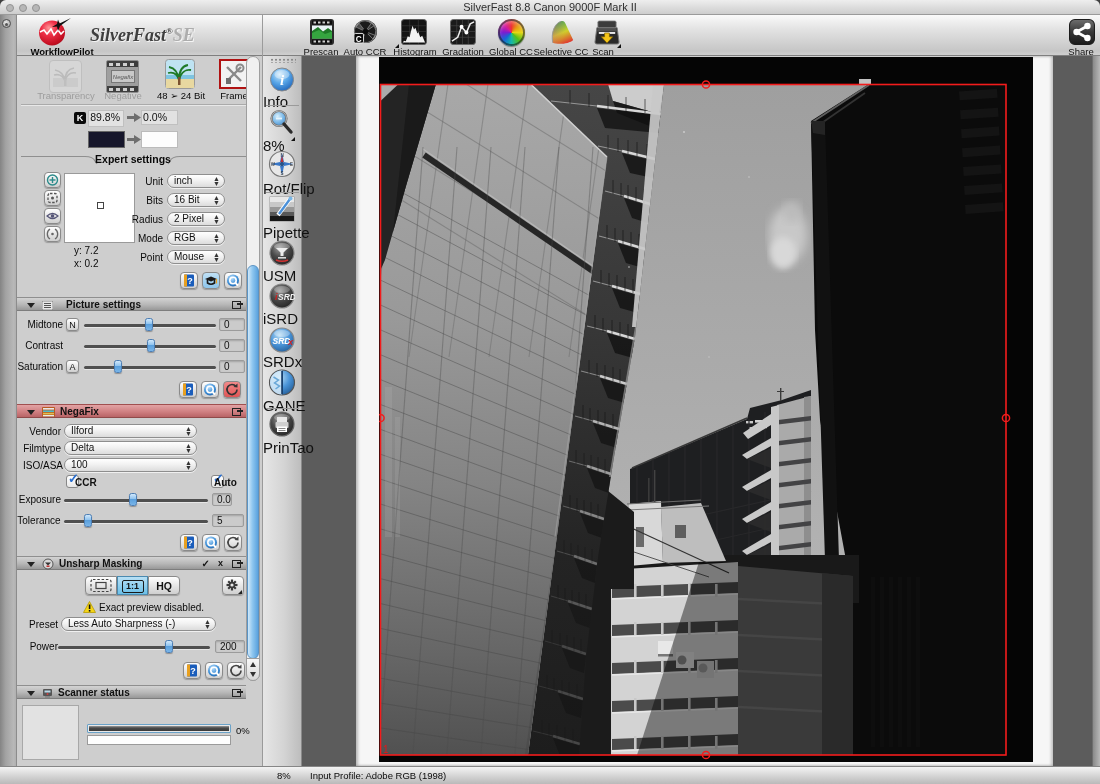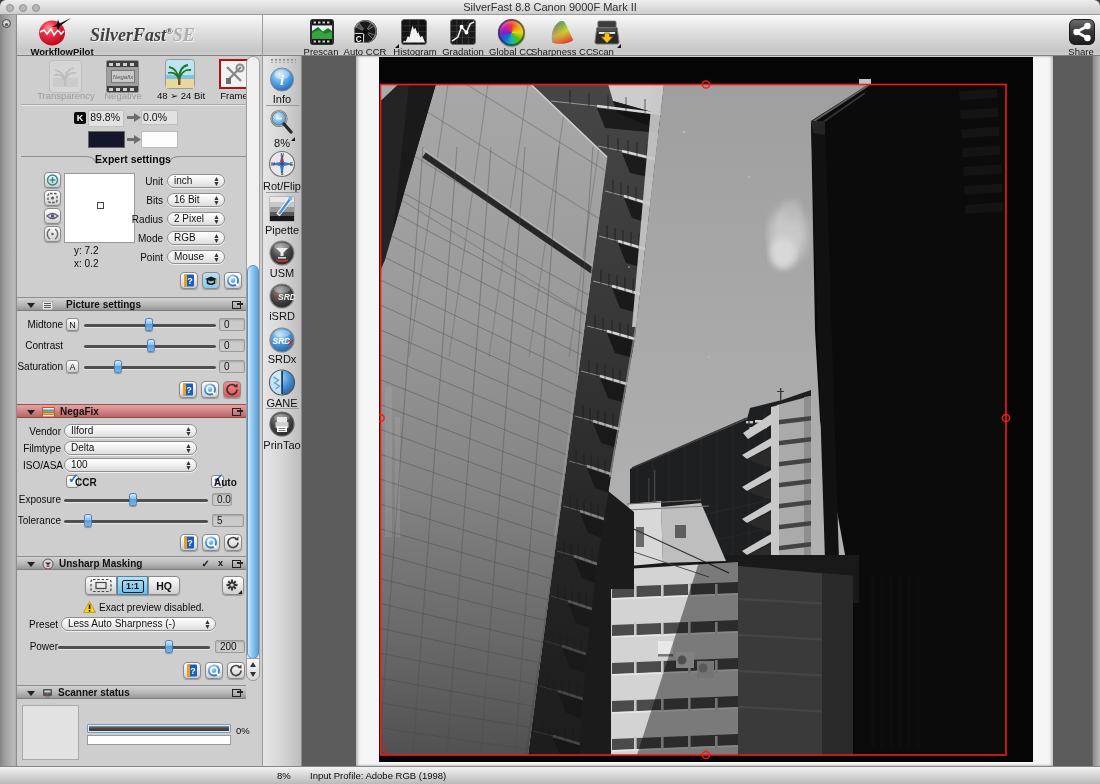--- a/index.html
+++ b/index.html
@@ -22,21 +22,21 @@
 .tri{display:inline-block;width:0;height:0;border-left:4px solid transparent;border-right:4px solid transparent;border-top:5px solid #222;vertical-align:middle}
 .exp{position:absolute;right:5px;top:3px;width:9px;height:8px;border:1.2px solid #222;background:transparent}
 .exp:after{content:"";position:absolute;right:-3px;top:1px;width:6px;height:2px;background:#222}
 .ckb{position:absolute;width:13px;height:13px;border:1px solid #888;border-radius:3px;
 background:linear-gradient(#fff,#e8e8e8)}
 .ck{position:absolute;font-size:13px;font-weight:bold;color:#2a6fd0;top:-5px;left:1px}
 .clbl{position:absolute;font-size:10px;font-weight:bold;color:#111}
 .toolico{position:absolute;top:19px;width:26px;height:26px}
 .toollbl{position:absolute;top:46px;font-size:9.5px;color:#111;text-align:center;white-space:nowrap}
 .stripico{position:absolute;left:50%;transform:translateX(-50%)}
-.striplbl{position:absolute;width:100%;text-align:center;font-size:11px;color:#111;white-space:nowrap}
+.striplbl{position:absolute;width:100%;text-align:left;font-size:15px;color:#111;white-space:nowrap}
 </style></head>
 <body>
 
 <div class="abs" style="left:0;top:0;width:1100px;height:784px;background:#3f3f3f"></div>
 <div class="abs" style="left:0;top:0;width:1100px;height:15px;border-radius:6px 6px 0 0;
 background:linear-gradient(#eeeeee,#cdcdcd);border-bottom:1px solid #9a9a9a"></div>
 <div class="abs" style="left:6px;top:4px;width:8px;height:8px;border-radius:50%;background:#b7b7b7;border:1px solid #939393"></div>
 <div class="abs" style="left:19px;top:4px;width:8px;height:8px;border-radius:50%;background:#b7b7b7;border:1px solid #939393"></div>
 <div class="abs" style="left:32px;top:4px;width:8px;height:8px;border-radius:50%;background:#b7b7b7;border:1px solid #939393"></div>
 <div class="abs" style="left:0;top:1px;width:1100px;height:13px;text-align:center;font-size:11px;color:#2e2e2e;line-height:13px">SilverFast 8.8 Canon 9000F Mark II</div>
@@ -147,21 +147,21 @@
       </linearGradient>
 <linearGradient id="scc2" x1="0" y1="0.2" x2="1" y2="0.8">
         <stop offset="0" stop-color="#c81ca8" stop-opacity="0.75"></stop>
         <stop offset="0.6" stop-color="#c81ca8" stop-opacity="0"></stop>
       </linearGradient>
     </defs>
 <path d="M4,25 C2,14 6,4 13,2 C15,1.4 16.5,2 17.5,4 L26,22 C22,26 10,27.5 4,25 Z" fill="url(#scc1)"></path>
 <path d="M4,25 C2,14 6,4 13,2 C15,1.4 16.5,2 17.5,4 L26,22 C22,26 10,27.5 4,25 Z" fill="url(#scc2)" opacity="0.55"></path>
 <path d="M4,25 C2,14 6,4 13,2" fill="none" stroke="#9a9a9a" stroke-width="1"></path>
 </svg>
-<div class="toollbl" style="left:531px;width:60px">Sharpness CC</div>
+<div class="toollbl" style="left:531px;width:60px">Selective CC</div>
 
 <svg class="toolico" style="left:594px" width="27" height="27" viewBox="0 0 27 27">
 <path d="M3,9 L24,9 L26,24 A2,2 0 0 1 24,26 L3,26 A2,2 0 0 1 1,24 Z" fill="#2a2a2a" stroke="#777" stroke-width="1"></path>
 <path d="M4,9 L23,9 L24,13 L3,13 Z" fill="#4f4f4f"></path>
 <rect x="4" y="2" width="19" height="7" rx="1.5" fill="#3c3c3c" stroke="#888" stroke-width="0.8"></rect>
 <rect x="5" y="13.5" width="17" height="2" fill="#e8e8e8"></rect>
 <path d="M13.5,25 L7.5,18.5 L11,18.5 L11,14.5 L16,14.5 L16,18.5 L19.5,18.5 Z" fill="#f5c518" stroke="#7a5c00" stroke-width="0.7"></path>
 </svg>
 <div class="toollbl" style="left:589px;width:28px">Scan<span style="position:absolute;right:-4px;top:-2px;width:0;height:0;border-left:4px solid transparent;border-bottom:4px solid #111"></span></div>
 
@@ -722,21 +722,21 @@
     </div>
 <div class="clbl" style="left:58px;top:421px">CCR</div>
 <div class="ckb" style="left:194px;top:419px">
       <span class="ck">✓</span>
     </div>
 <div class="clbl" style="left:197px;top:421px">Auto</div>
 <div class="abs lbl" style="left:0px;top:438px;width:44px;text-align:right">Exposure</div>
 <div class="track" style="left:47px;top:443px;width:144px"></div>
 <div class="thumb" style="left:112px;top:437px"></div>
 <div class="vbox" style="left:195px;top:437px;width:20px">0.0</div>
-<div class="abs lbl" style="left:0px;top:459px;width:44px;text-align:right">Tolerance</div>
+<div class="abs lbl" style="left:0px;top:459px;width:44px;text-align:center">Tolerance</div>
 <div class="track" style="left:47px;top:464px;width:144px"></div>
 <div class="thumb" style="left:67px;top:458px"></div>
 <div class="vbox" style="left:195px;top:458px;width:32px">5</div>
 <div class="abs sbtn" style="left:163px;top:478px"><svg width="16" height="15" viewBox="0 0 16 15">
         <rect x="3" y="1.5" width="10" height="12" rx="1" fill="#1a5dbb"></rect>
         <rect x="3" y="1.5" width="3" height="12" fill="#e8a020"></rect>
         <text x="9" y="11" font-size="9" font-weight="bold" fill="#fff" text-anchor="middle">?</text>
       </svg></div>
 <div class="abs sbtn" style="left:185px;top:478px"><svg width="16" height="15" viewBox="0 0 16 15">
         <circle cx="8" cy="7.5" r="6" fill="url(#qg)"></circle>

